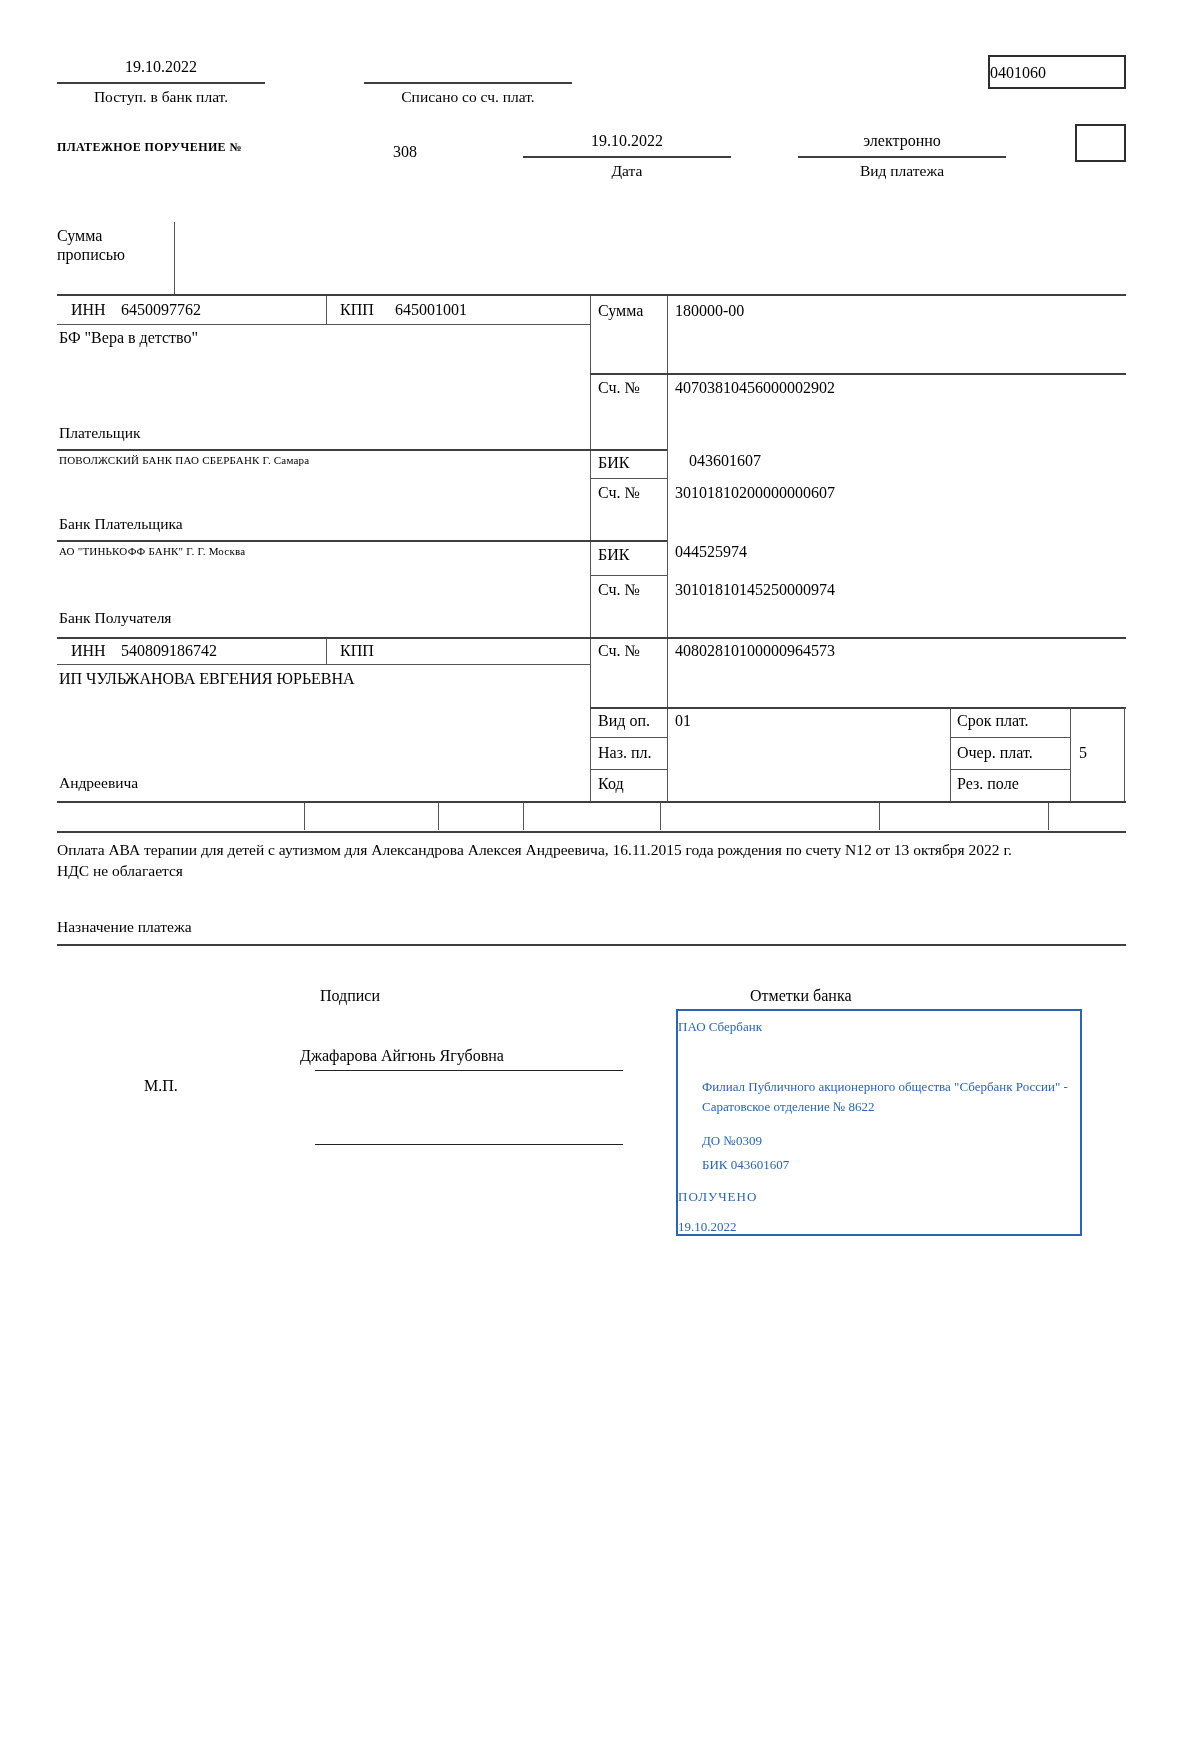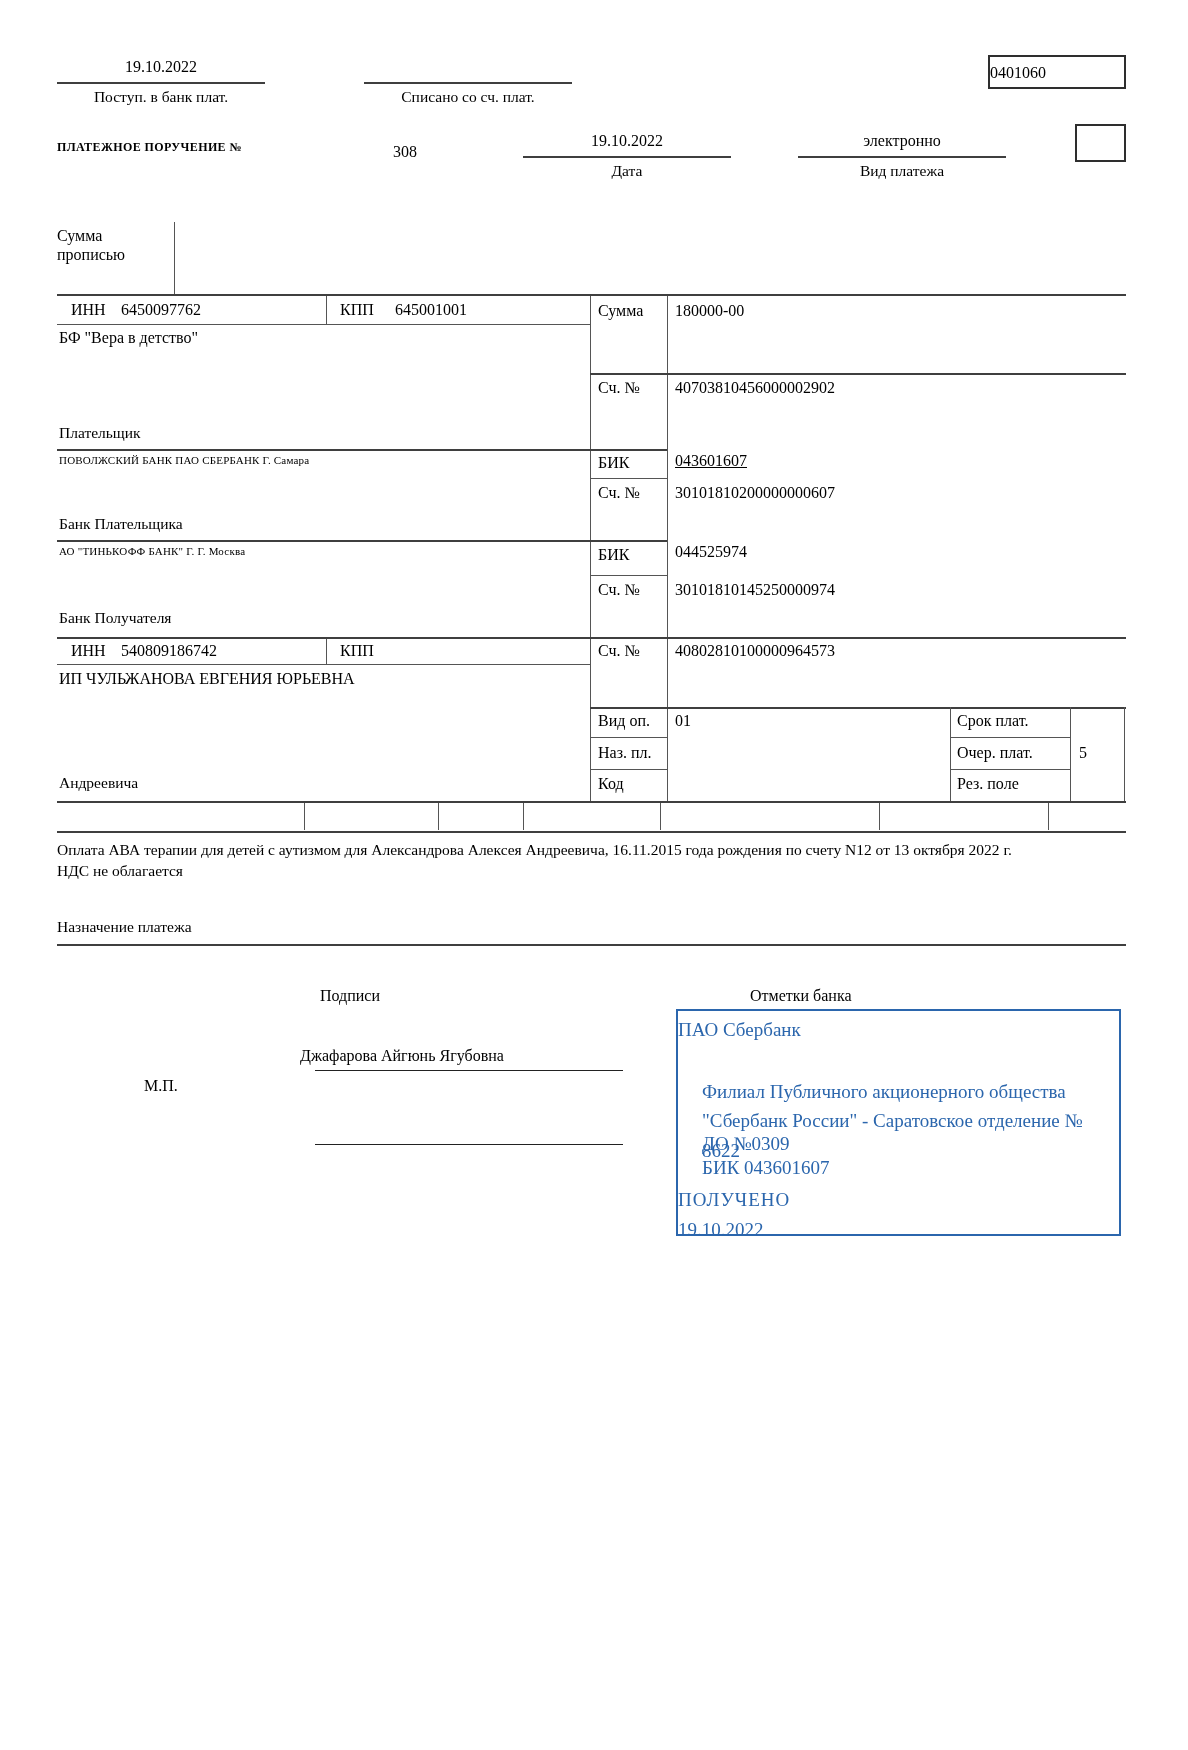--- a/index.html
+++ b/index.html
@@ -97,21 +97,21 @@
     <div class="a t16" style="left:2px;top:373px;width:520px;">ИП ЧУЛЬЖАНОВА ЕВГЕНИЯ ЮРЬЕВНА</div>
     <div class="a t15" style="left:2px;top:478px;">Андреевича</div>
 
     <div class="a t16" style="left:541px;top:5px;">Сумма</div>
     <div class="a t16" style="left:618px;top:5px;">180000-00</div>
 
     <div class="a t16" style="left:541px;top:82px;">Сч. №</div>
     <div class="a t16" style="left:618px;top:82px;">40703810456000002902</div>
 
     <div class="a t16" style="left:541px;top:157px;">БИК</div>
-    <div class="a t16" style="left:618px;top:155px;text-decoration:underline;">043601607</div>
+    <div class="a t16" style="left:632px;top:155px;">043601607</div>
     <div class="a t16" style="left:541px;top:187px;">Сч. №</div>
     <div class="a t16" style="left:618px;top:187px;">30101810200000000607</div>
 
     <div class="a t16" style="left:541px;top:249px;">БИК</div>
     <div class="a t16" style="left:618px;top:246px;">044525974</div>
     <div class="a t16" style="left:541px;top:284px;">Сч. №</div>
     <div class="a t16" style="left:618px;top:284px;">30101810145250000974</div>
 
     <div class="a t16" style="left:541px;top:345px;">Сч. №</div>
     <div class="a t16" style="left:618px;top:345px;">40802810100000964573</div>
@@ -146,21 +146,21 @@
   <div class="a hline" style="left:57px;top:944px;width:1069px;"></div>
 
   <div class="a t16 ctr" style="left:320px;top:986px;width:300px;">Подписи</div>
   <div class="a t16 ctr" style="left:750px;top:986px;width:300px;">Отметки банка</div>
 
   <div class="a t16 ctr" style="left:300px;top:1046px;width:280px;">Джафарова Айгюнь Ягубовна</div>
   <div class="a" style="left:315px;top:1070px;width:308px;border-top:1.6px solid #222;"></div>
   <div class="a t16" style="left:144px;top:1076px;">М.П.</div>
   <div class="a" style="left:315px;top:1144px;width:308px;border-top:1.3px solid #222;"></div>
 
-  <div class="a stamp" style="left:676px;top:1009px;width:445px;height:227px;font-size:19px;text-decoration:underline;">
+  <div class="a stamp" style="left:676px;top:1009px;width:406px;height:227px;font-size:13px;text-decoration:underline;">
     <div class="a ctr" style="left:0;top:8px;width:100%;">ПАО Сбербанк</div>
     <div class="a" style="left:24px;top:66px;width:404px;line-height:1.55;">Филиал Публичного акционерного общества "Сбербанк России" - Саратовское отделение № 8622</div>
     <div class="a" style="left:24px;top:122px;">ДО №0309</div>
     <div class="a" style="left:24px;top:146px;">БИК 043601607</div>
     <div class="a ctr" style="left:0;top:178px;width:100%;letter-spacing:1px;">ПОЛУЧЕНО</div>
     <div class="a ctr" style="left:0;top:208px;width:100%;">19.10.2022</div>
   </div>
 
 </div>
 

